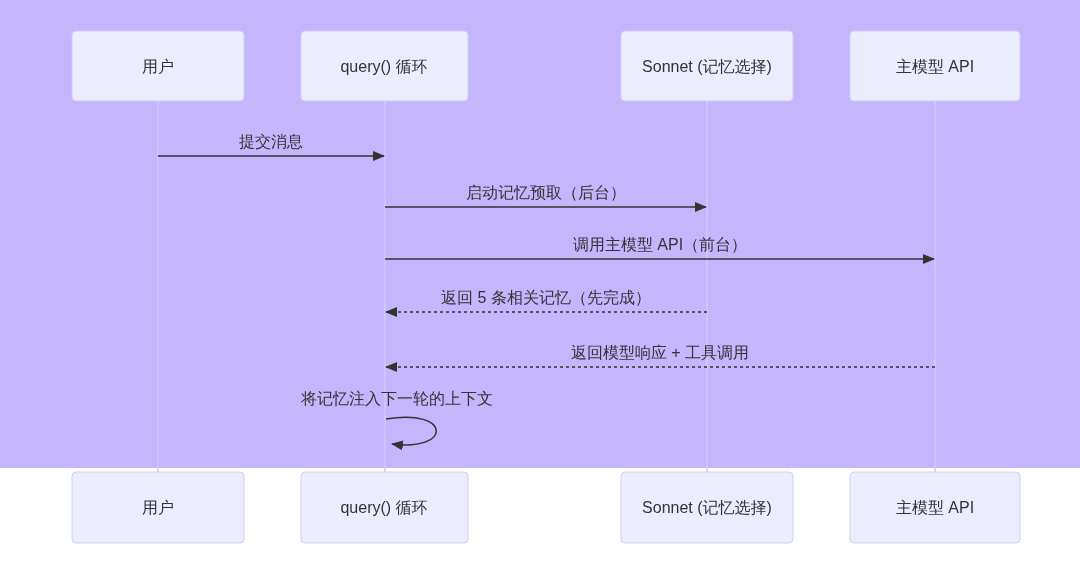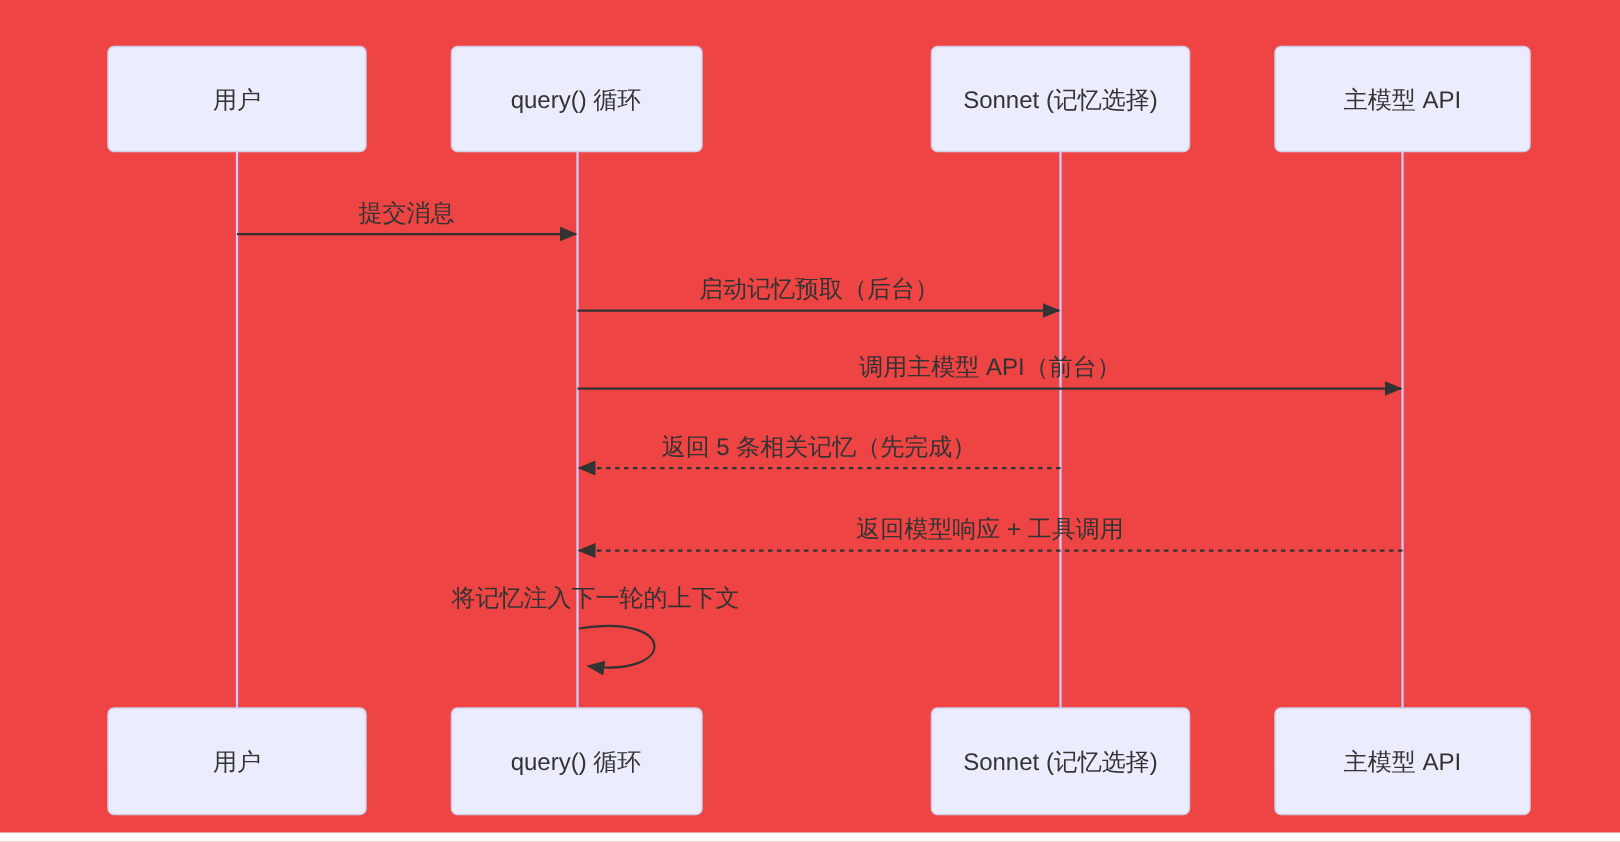--- a/index.html
+++ b/index.html
@@ -5,22 +5,22 @@
   html, body {
     margin: 0;
     padding: 0;
     background: #ffffff;
     width: 1080px;
     height: 561px;
     overflow: hidden;
   }
   .diagram-wrap {
     width: 1080px;
-    height: 555px;
-    background: #ef4444;
+    height: 468px;
+    background: #c4b5fd;
   }
   svg {
     display: block;
     font-family: "Liberation Sans", "DejaVu Sans", sans-serif;
   }
   .actor-box {
     fill: #ECECFF;
     stroke: #CFCFEA;
     stroke-width: 1;
   }

